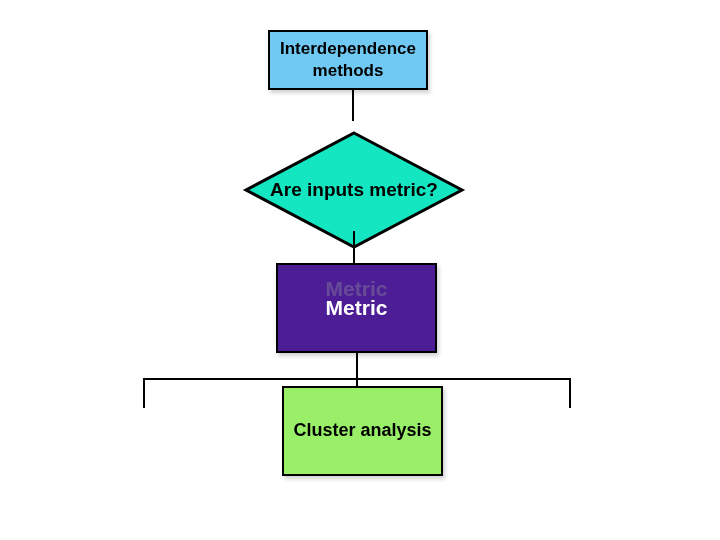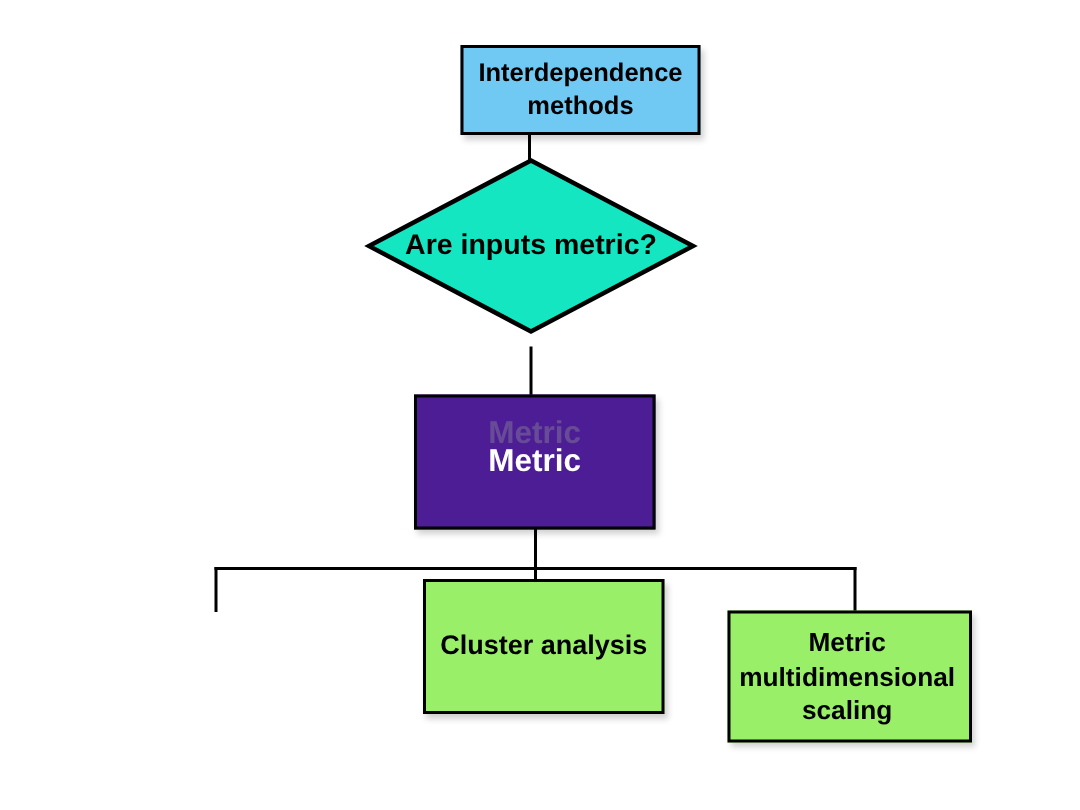--- a/index.html
+++ b/index.html
@@ -6,41 +6,41 @@
   #stage{
     position:relative;width:720px;height:540px;background:#ffffff;overflow:hidden;
     font-family:"Liberation Sans","DejaVu Sans",sans-serif;
   }
   .node{
     position:absolute;display:flex;align-items:center;justify-content:center;
     text-align:center;font-weight:bold;color:#000;border:2.5px solid #000;
     box-sizing:border-box;line-height:1.3;
   }
   .node.shadowed{box-shadow:2px 3px 4px rgba(0,0,0,0.18);}
-  #root-box{left:268px;top:30px;width:160px;height:60px;background:#6fc9f2;font-size:17px;margin-left:39px;}
+  #root-box{left:268px;top:30px;width:160px;height:60px;background:#6fc9f2;font-size:17px;}
   #branch-box{left:276px;top:263px;width:161px;height:90px;background:#4c1d95;color:#ffffff;font-size:21px;}
   #branch-ghost{
     position:absolute;left:0;top:10px;width:100%;text-align:center;
     color:rgba(200,240,160,0.22);font-size:21px;font-weight:bold;
   }
   .leaf{background:#9aef68;font-size:18px;}
   #leaf-0{left:71px;top:407px;width:161px;height:90px;}
   #leaf-1{left:282px;top:386px;width:161px;height:90px;text-align:right;}
   #leaf-2{left:485px;top:407px;width:163px;height:88px;font-size:17.5px;white-space:nowrap;}
   #leaf-2 .wrap{white-space:normal;width:170px;margin-left:-3.5px;}
   .vline{position:absolute;width:2px;background:#000;}
   .hline{position:absolute;height:2px;background:#000;}
   #conn-root-decision{left:352px;top:90px;height:31px;}
   #conn-decision-branch{left:353px;top:231px;height:33px;}
   #conn-branch-bus{left:356px;top:352px;height:27px;}
   #bus{left:143px;top:378px;width:428px;}
   #drop-left{left:143px;top:378px;height:30px;}
   #drop-mid{left:356px;top:378px;height:31px;}
   #drop-right{left:569px;top:378px;height:30px;}
-  #decision-wrap{position:absolute;left:242px;top:104px;width:224px;height:120px;text-decoration:underline;}
+  #decision-wrap{position:absolute;left:242px;top:130px;width:224px;height:120px;text-decoration:underline;}
   #decision-label{
     position:absolute;left:0;top:0;width:100%;height:100%;
     display:flex;align-items:center;justify-content:center;
     font-weight:bold;font-size:19px;color:#000;text-align:center;
   }
 </style>
 </head>
 <body>
 
 <div id="stage">
@@ -71,17 +71,14 @@
 
   <div id="drop-left" class="vline"></div>
   <div id="drop-mid" class="vline"></div>
   <div id="drop-right" class="vline"></div>
 
 
   <div id="leaf-1" class="node leaf shadowed">
     <span>Cluster analysis</span>
   </div>
 
-  <div id="leaf-2" class="node leaf shadowed">
-    <span class="wrap">Metric multidimensional scaling</span>
-  </div>
 
 </div>
 
 </body></html>

